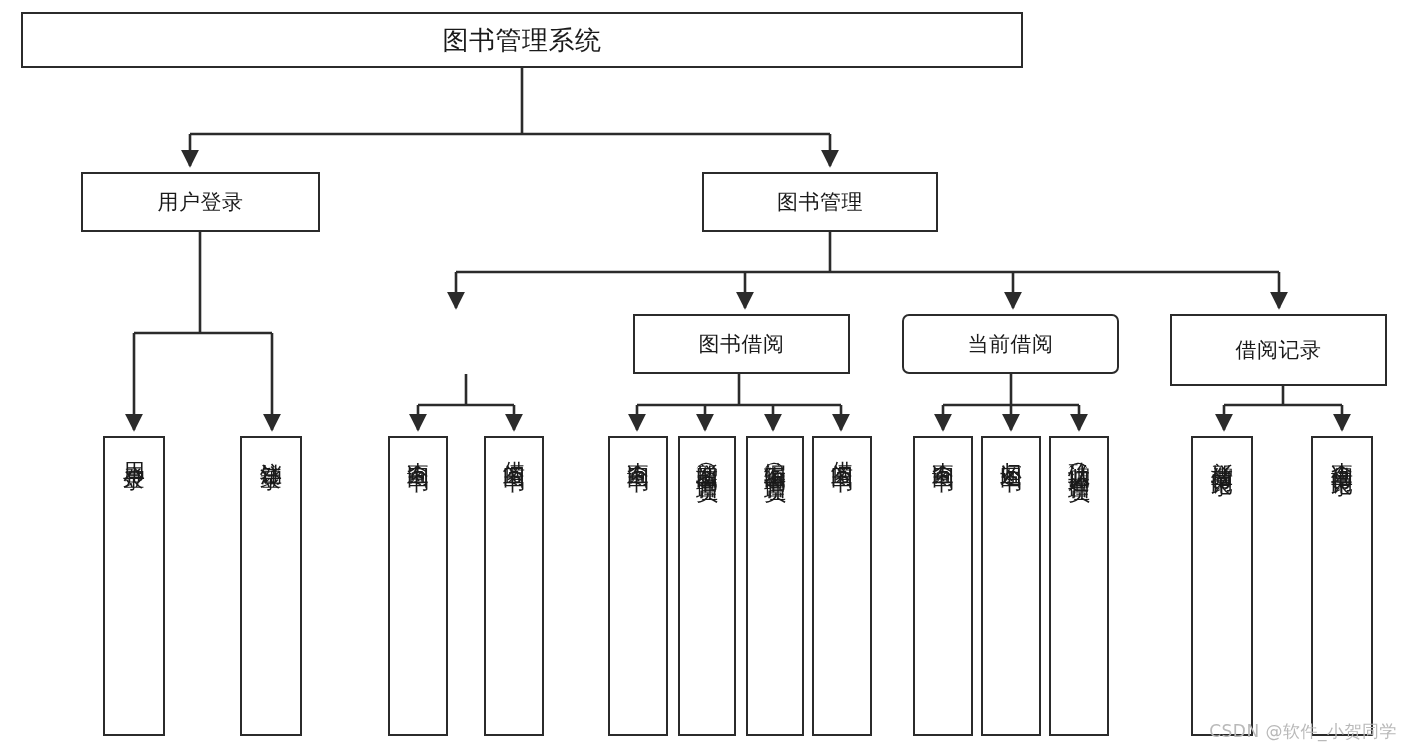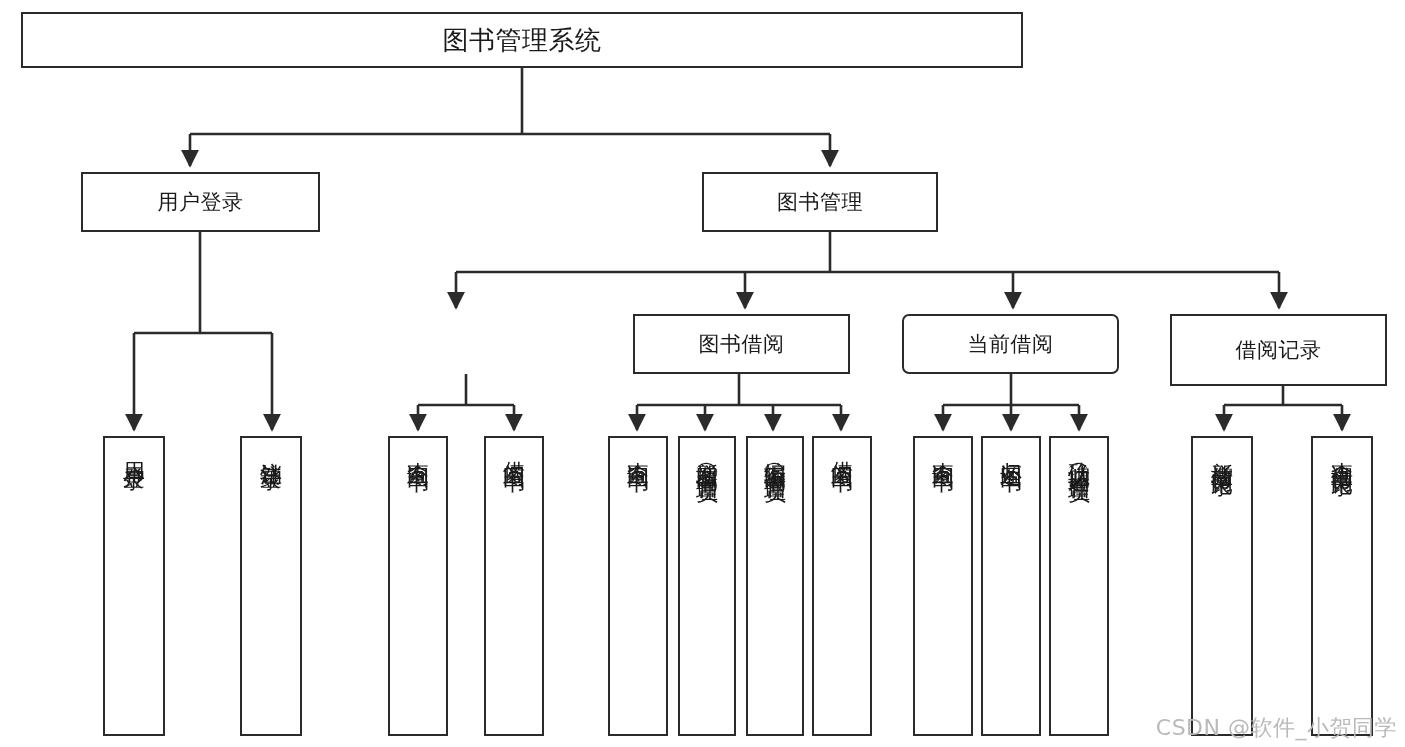--- a/index.html
+++ b/index.html
@@ -58,21 +58,21 @@
     line-height: 1;
   }
   .node.root .lbl { font-size: 26px; }
   .node.lvl1 .lbl { font-size: 21px; }
   .node.lvl2 .lbl { font-size: 21px; }
 
   #watermark {
     position: absolute;
     right: 8px;
     bottom: 4px;
-    font-size: 22px;
+    font-size: 17px;
     color: #b9b9b9;
     letter-spacing: 0.5px;
     white-space: nowrap;
   }
 </style>
 </head>
 <body>
 
 <div id="canvas">
 

